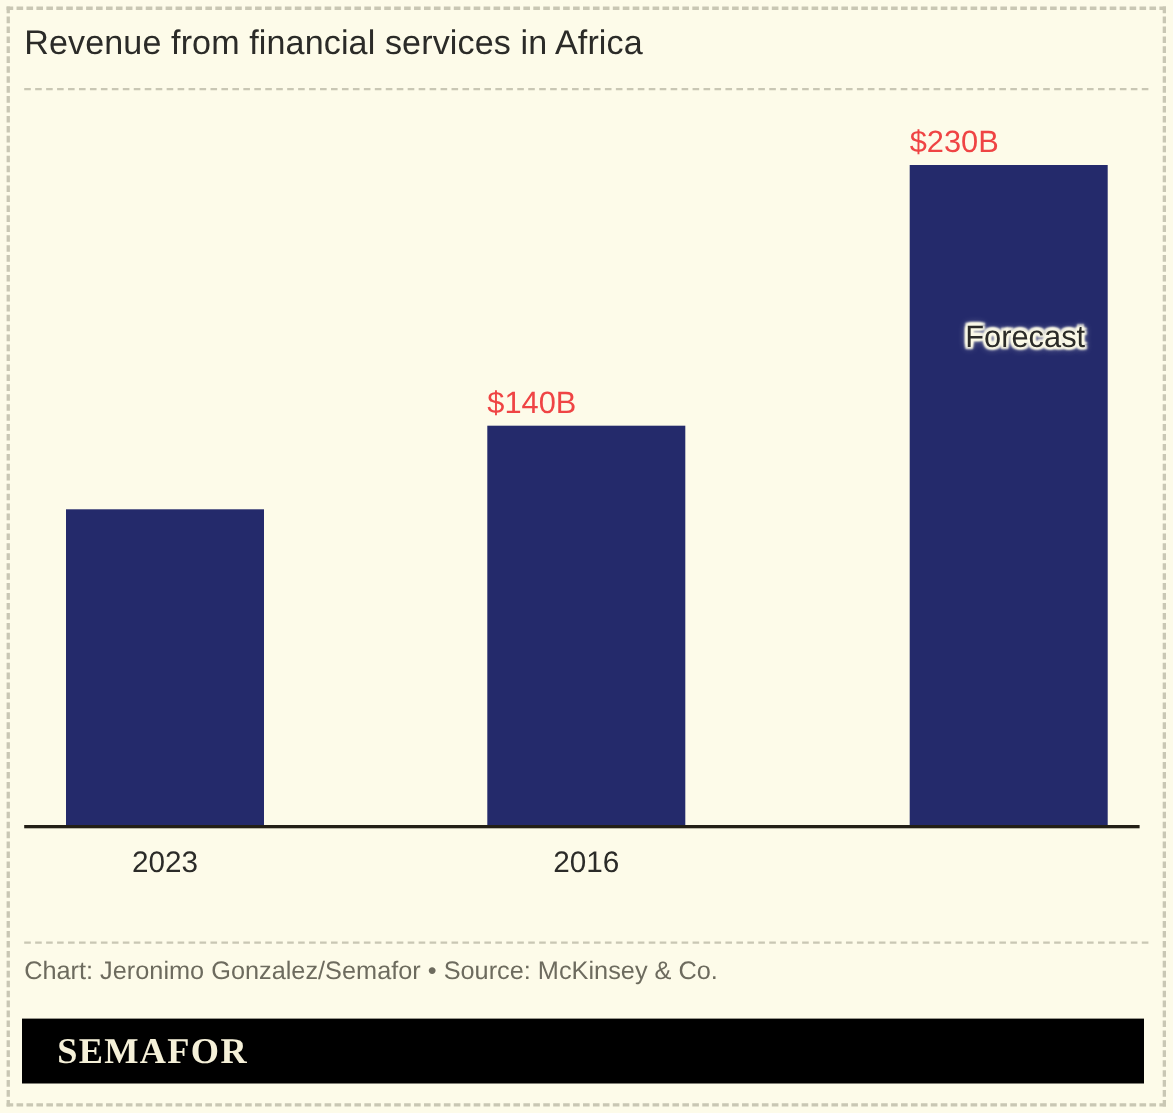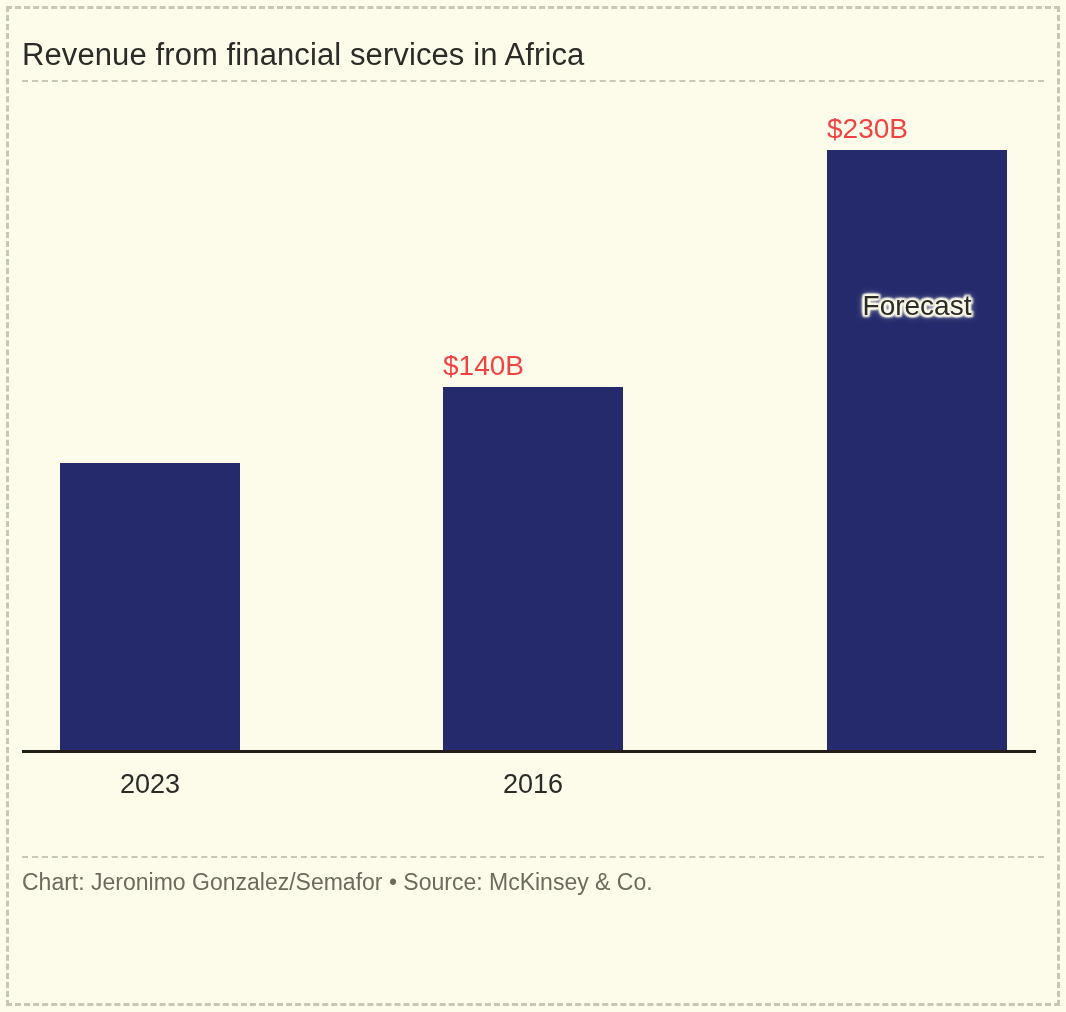--- a/index.html
+++ b/index.html
@@ -42,21 +42,20 @@
 
   .chart-title {
     position: absolute;
     left: 22px;
     top: 20px;
     font-size: 31px;
     line-height: 38px;
     color: #2b2b28;
     letter-spacing: 0.1px;
     white-space: nowrap;
-    margin-top: 16px;
   }
 
   .divider-top {
     position: absolute;
     left: 22px;
     right: 22px;
     top: 80px;
     border-top: 2px dashed #c9c7b4;
   }
   .divider-bottom {
@@ -163,21 +162,24 @@
 
     <div class="bar" style="left:60px; width:180px; height:287px;"></div>
     <div class="tick-label" style="left:60px; width:180px; top:683px;">2023</div>
 
     <div class="bar" style="left:443px; width:180px; height:363px;"></div>
     <div class="bar-value" style="left:443px; width:180px; top:264px;">$140B</div>
     <div class="tick-label" style="left:443px; width:180px; top:683px;">2016</div>
 
     <div class="bar" style="left:827px; width:180px; height:600px;"></div>
     <div class="bar-value" style="left:827px; width:180px; top:27px;">$230B</div>
-    <div class="bar-annotation" style="left:827px; width:180px; top:204px;">Forecast</div>
+    <div class="bar-annotation" style="left:827px; width:180px; top:204px;padding-left:15px;">Forecast</div>
   </div>
 
   <div class="divider-bottom"></div>
 
   <div class="credit">Chart: Jeronimo Gonzalez/Semafor • Source: McKinsey &amp; Co.</div>
 
+  <div class="logo-bar">
+    <div class="logo-text">SEMAFOR</div>
+  </div>
 
 </div>
 
 </body></html>

